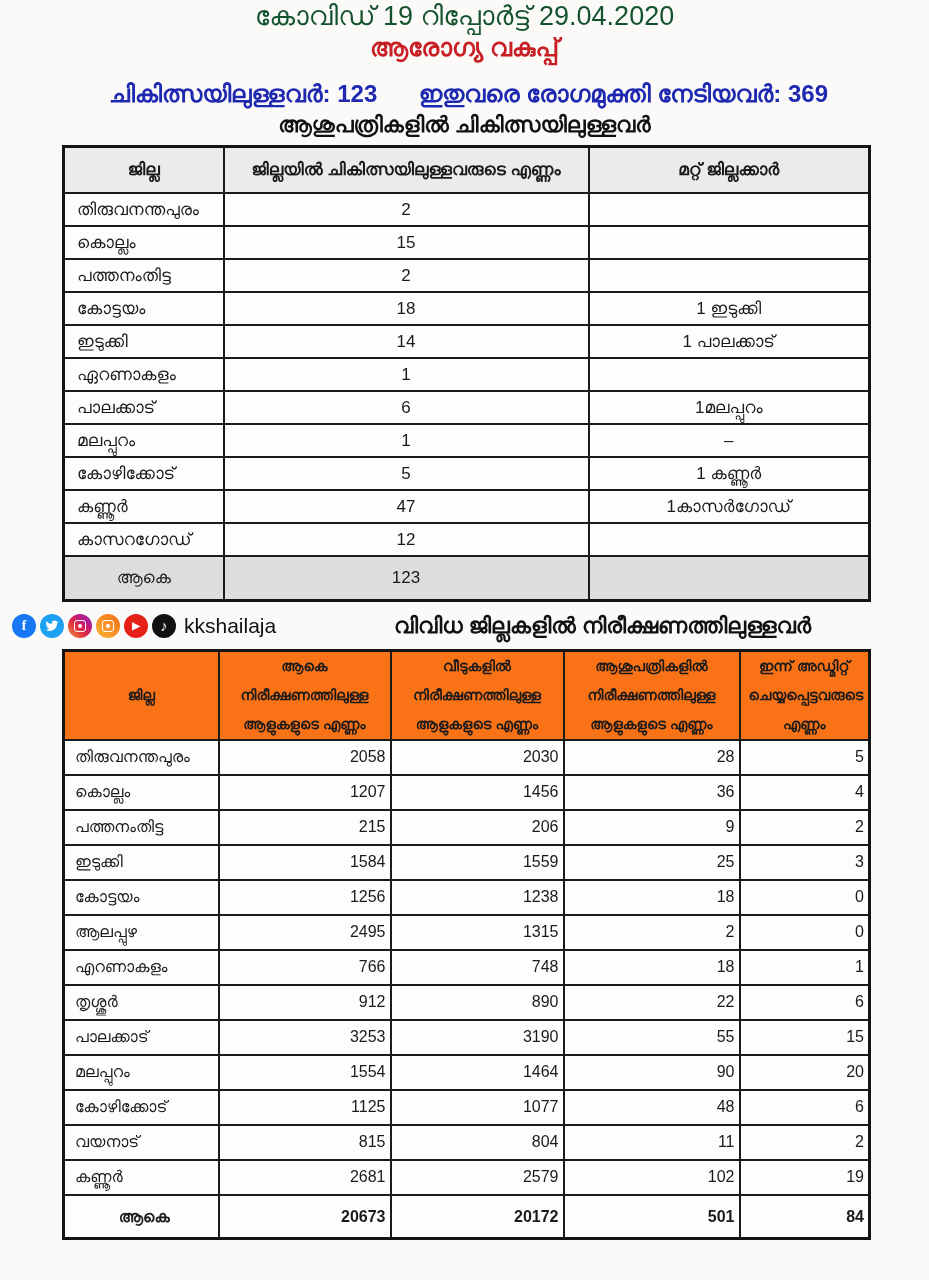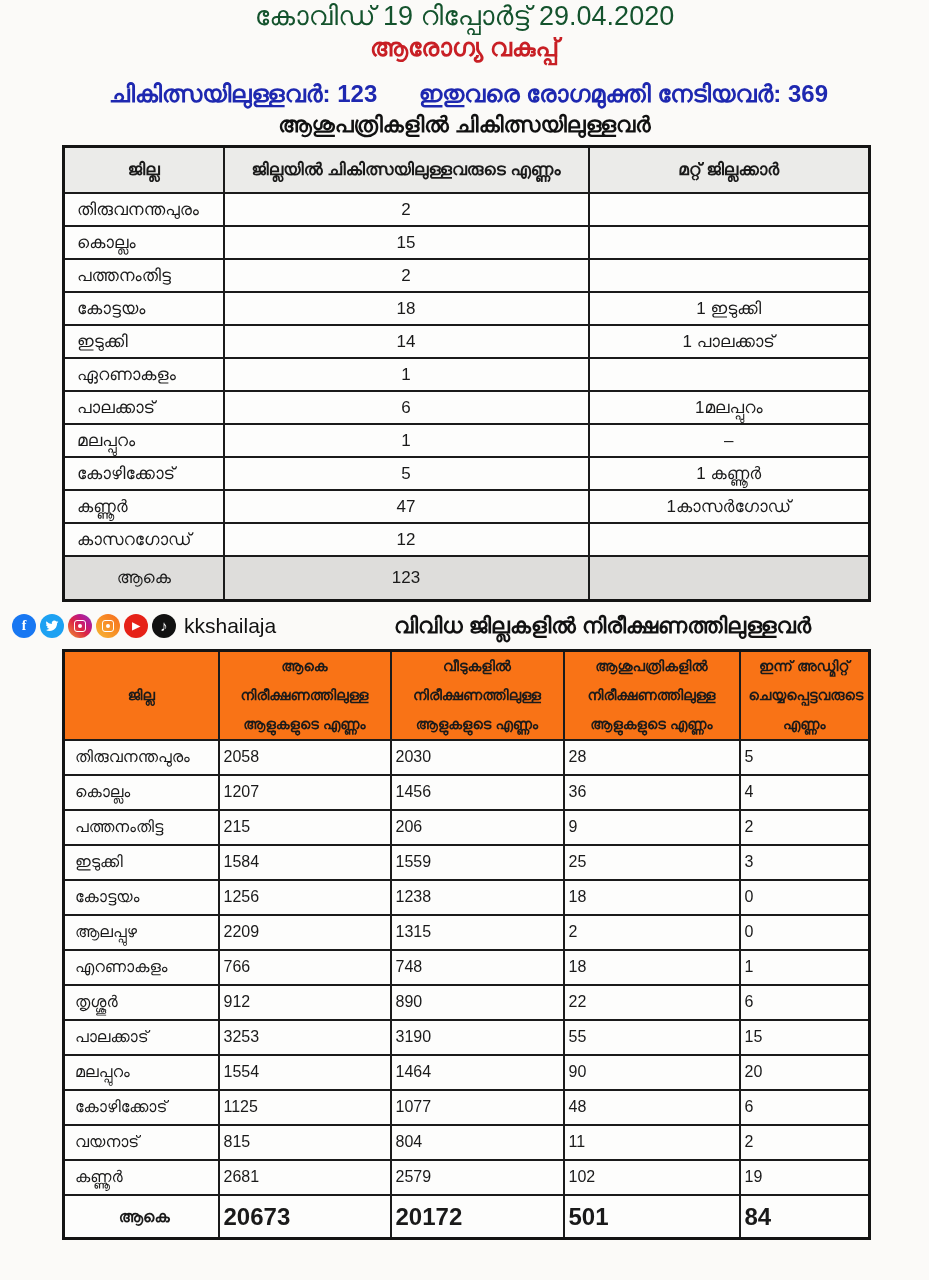--- a/index.html
+++ b/index.html
@@ -74,23 +74,23 @@
   .handle { font-size: 21px; color: #111; margin-left: 4px; font-weight: 500; }
   .social-row .section-title { flex: 1; margin-top: 0; }
   
   .t2 th {
     background: #f97316; font-size: 14.5px; font-weight: 600; height: 77px;
     white-space: normal; line-height: 2.0; vertical-align: middle;
     padding: 0 8px;
   }
   .t2 td { height: 35px; font-size: 16px; }
   .t2 .c-district { text-align: left; padding-left: 10px; }
-  .t2 .c-num { text-align: left; margin-top: 23px; }
+  .t2 .c-num { text-align: right; margin-top: 23px; }
   .t2 .total-row td { height: 44px; font-weight: bold; }
-  .t2 .total-row .c-num { font-size: 24px; }
+  .t2 .total-row .c-num { font-size: 16px; }
   .t2 .total-row .c-district { text-align: center; font-size: 16px; }
 </style>
 </head>
 <body>
 
 <div class="center page-title">കോവിഡ് 19 റിപ്പോർട്ട് 29.04.2020</div>
 <div class="center page-subtitle">ആരോഗ്യ വകുപ്പ്</div>
 <div class="center stats-line">
   <span>ചികിത്സയിലുള്ളവർ:</span>
   <span>123</span>
@@ -244,21 +244,21 @@
   </tr>
   <tr>
     <td class="c-district">കോട്ടയം</td>
     <td class="c-num">1256</td>
     <td class="c-num">1238</td>
     <td class="c-num">18</td>
     <td class="c-num">0</td>
   </tr>
   <tr>
     <td class="c-district">ആലപ്പുഴ</td>
-    <td class="c-num">2209</td>
+    <td class="c-num">2495</td>
     <td class="c-num">1315</td>
     <td class="c-num">2</td>
     <td class="c-num">0</td>
   </tr>
   <tr>
     <td class="c-district">എറണാകളം</td>
     <td class="c-num">766</td>
     <td class="c-num">748</td>
     <td class="c-num">18</td>
     <td class="c-num">1</td>

